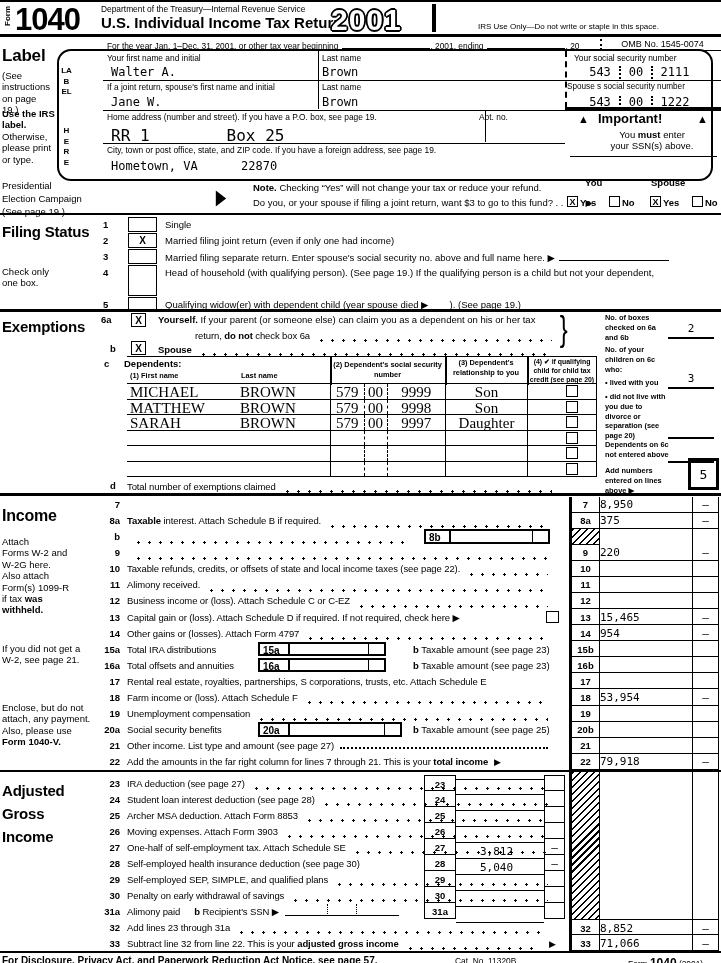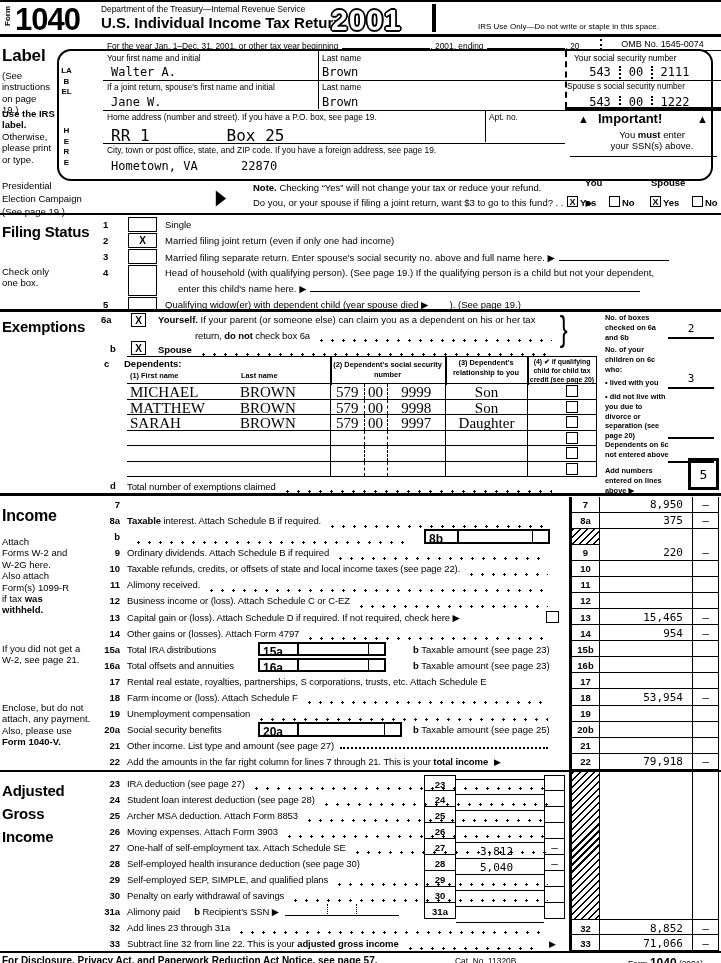--- a/index.html
+++ b/index.html
@@ -24,27 +24,27 @@
   .bracket{position:absolute;border:2px solid #000;border-radius:14px;}
   .vletters{position:absolute;width:11px;word-break:break-all;font-size:8px;font-weight:bold;line-height:10.5px;text-align:center;}
   .row{position:absolute;left:0;width:721px;}
   .line-left{position:absolute;top:0;height:100%;display:flex;}
   .ltext{font-size:9.5px;padding-top:2.5px;white-space:nowrap;letter-spacing:-0.1px;}
   .dots{flex:1;margin:0 8px 0 6px;background-image:radial-gradient(circle,#000 1.15px,rgba(0,0,0,0) 1.35px);background-size:11px 11px;background-repeat:repeat-x;background-position:0 8px;}
   .dotline{flex:1;border-bottom:2.2px dotted #000;margin:2px 8px 5px 6px;}
   .arrow{font-size:9px;padding-top:3.5px;margin-left:6px;}
   .lnum{position:absolute;left:94px;width:26px;text-align:right;font-weight:bold;font-size:9.5px;top:2.5px;}
   .rnum{position:absolute;left:569px;width:31px;top:0;height:100%;border-left:3px solid #000;border-right:1.3px solid #000;border-bottom:1.3px solid #000;box-sizing:border-box;font-weight:bold;font-size:9.5px;text-align:center;padding-top:2.5px;}
-  .ramt{position:absolute;left:600px;width:92px;top:0;height:100%;border-bottom:1.3px solid #000;box-sizing:border-box;text-align:right;padding-right:9px;padding-top:1.5px;}
+  .ramt{position:absolute;left:600px;width:92px;top:0;height:100%;border-bottom:1.3px solid #000;box-sizing:border-box;text-align:left;padding-right:9px;padding-top:1.5px;}
   .rcents{position:absolute;left:692px;width:27px;top:0;height:100%;border-left:1.3px solid #000;border-right:1.3px solid #000;border-bottom:1.3px solid #000;box-sizing:border-box;text-align:center;padding-top:1.5px;}
   .mnum{position:absolute;left:424px;width:32px;top:0;height:100%;border:1.3px solid #000;border-top:none;box-sizing:border-box;font-weight:bold;font-size:9.5px;text-align:center;padding-top:2.5px;}
   .mamt{position:absolute;left:456px;width:88px;top:4px;height:100%;border-bottom:1.3px solid #000;box-sizing:border-box;text-align:center;padding-right:7px;padding-top:1.5px;}
   .mcents{position:absolute;left:544px;width:21px;top:0;height:100%;border-left:1.3px solid #000;border-right:1.3px solid #000;border-bottom:1.3px solid #000;box-sizing:border-box;text-align:center;padding-top:1.5px;}
   .ibox{position:absolute;display:flex;border:2px solid #000;height:14.5px;top:0.5px;box-sizing:border-box;background:#fff;}
-  .ibox-l{font-weight:bold;font-size:12px;padding:1px 14px 0 3px;border-right:2px solid #000;}
+  .ibox-l{font-weight:bold;font-size:10px;padding:1px 8px 0 3px;border-right:2px solid #000;}
   .ibox-v{flex:1;}
   .ibox-c{width:15px;border-left:1.2px solid #000;}
   .dep-row{position:absolute;left:127px;width:470px;border-bottom:1.5px solid #000;box-sizing:border-box;}
   .dep-cell{position:absolute;top:0;height:100%;box-sizing:border-box;}
   .outline2001{font-size:30px;font-weight:bold;color:#fff;letter-spacing:1px;text-shadow:-1.8px 0 #000,1.8px 0 #000,0 -1.8px #000,0 1.8px #000,-1.3px -1.3px #000,1.3px 1.3px #000,-1.3px 1.3px #000,1.3px -1.3px #000;}
   .ssnseg{display:inline-block;text-align:center;}
   .ssndiv{display:inline-block;border-left:2px dotted #000;height:13px;vertical-align:middle;margin:0 1px;}
   .xval{position:absolute;border-bottom:2px solid #000;text-align:center;font-family:"DejaVu Sans Mono",monospace;font-size:11px;height:15px;}
   .ssn-blank{display:flex;margin-left:6px;margin-top:1px;height:12px;}
   .ssn-blank span{border-bottom:1.6px solid #000;}
@@ -99,21 +99,21 @@
     <span class="ssnseg" style="width:36px">543</span><span class="ssndiv"></span><span class="ssnseg" style="width:28px">00</span><span class="ssndiv"></span><span class="ssnseg" style="width:42px">2111</span>
   </div>
   <div class="hline" style="left:565px;top:79.5px;width:156px"></div>
   <div class="t" style="left:567px;top:82px;font-size:8.2px">Spouse s social security number</div>
   <div class="t mono" style="left:582px;top:95px;font-size:12px">
     <span class="ssnseg" style="width:36px">543</span><span class="ssndiv"></span><span class="ssnseg" style="width:28px">00</span><span class="ssndiv"></span><span class="ssnseg" style="width:42px">1222</span>
   </div>
   <div class="bar" style="left:565px;top:107px;width:156px;height:4px"></div>
 
   <div class="t sm" style="left:107px;top:112px">Home address (number and street). If you have a P.O. box, see page 19.</div>
-  <div class="t sm" style="left:489px;top:112px">Apt. no.</div>
+  <div class="t sm" style="left:479px;top:112px">Apt. no.</div>
   <div class="t mono" style="left:111px;top:126px;font-size:16px;white-space:pre">RR 1        Box 25</div>
   <div class="vline" style="left:485px;top:111px;height:31px"></div>
   <div class="hline" style="left:103px;top:142.5px;width:462px"></div>
 
   <div class="t sm" style="left:107px;top:145px">City, town or post office, state, and ZIP code. If you have a foreign address, see page 19.</div>
   <div class="t mono" style="left:111px;top:159px;font-size:12px;white-space:pre">Hometown, VA      22870</div>
 
   <div class="t" style="left:578px;top:113px;font-size:11px">▲</div>
   <div class="t b" style="left:598px;top:111px;font-size:13px">Important!</div>
   <div class="t" style="left:697px;top:113px;font-size:11px">▲</div>
@@ -312,21 +312,20 @@
           <span class="ibox-v"></span>
           <span class="ibox-c"></span>
         </div>
         <div class="rnum hatch"></div>
         <div class="ramt mono" style="border-bottom: none;"></div>
         <div class="rcents mono" style="border-bottom: none;"></div>
       </div>
       <div class="row" style="top: 544.74px; height: 16.08px;">
         <div class="lnum">9</div>
         <div class="line-left" style="left: 127px; width: 429px;">
-          <span class="ltext">Ordinary dividends. Attach Schedule B if required</span>
           <span class="dots"></span>
         </div>
         <div class="rnum">9</div>
         <div class="ramt mono">220</div>
         <div class="rcents mono">–</div>
       </div>
       <div class="row" style="top: 560.82px; height: 16.08px;">
         <div class="lnum">10</div>
         <div class="line-left" style="left: 127px; width: 429px;">
           <span class="ltext">Taxable refunds, credits, or offsets of state and local income taxes (see page 22).</span>
@@ -613,17 +612,16 @@
     <div class="fs-text" style="left: 165px; top: 219px;">Single</div>
     <div class="fs-num" style="left: 103px; top: 235px;">2</div>
     <div class="checkbox fs-box" style="left: 128px; top: 233px; width: 29px; height: 15px;">X</div>
     <div class="fs-text" style="left: 165px; top: 235px;">Married filing joint return (even if only one had income)</div>
     <div class="fs-num" style="left: 103px; top: 251px;">3</div>
     <div class="checkbox fs-box" style="left: 128px; top: 249px; width: 29px; height: 15px;"></div>
     <div class="fs-text" style="left: 165px; top: 251px;">Married filing separate return. Enter spouse's social security no. above and full name here. ▶<span class="ul" style="width:110px"></span></div>
     <div class="fs-num" style="left: 103px; top: 267px;">4</div>
     <div class="checkbox fs-box" style="left: 128px; top: 265px; width: 29px; height: 31px;"></div>
     <div class="fs-text" style="left: 165px; top: 267px;">Head of household (with qualifying person). (See page 19.) If the qualifying person is a child but not your dependent,</div>
-    <div class="fs-text" style="left: 178px; top: 282px;">enter this child's name here. ▶<span class="ul" style="width:330px"></span></div>
     <div class="fs-num" style="left: 103px; top: 299px;">5</div>
     <div class="checkbox fs-box" style="left: 128px; top: 297px; width: 29px; height: 13px;"></div>
     <div class="fs-text" style="left: 165px; top: 299px;">Qualifying widow(er) with dependent child (year spouse died ▶&nbsp;&nbsp;&nbsp;&nbsp;&nbsp;&nbsp;&nbsp;&nbsp;). (See page 19.)</div>
   </div>
 
 </body></html>

